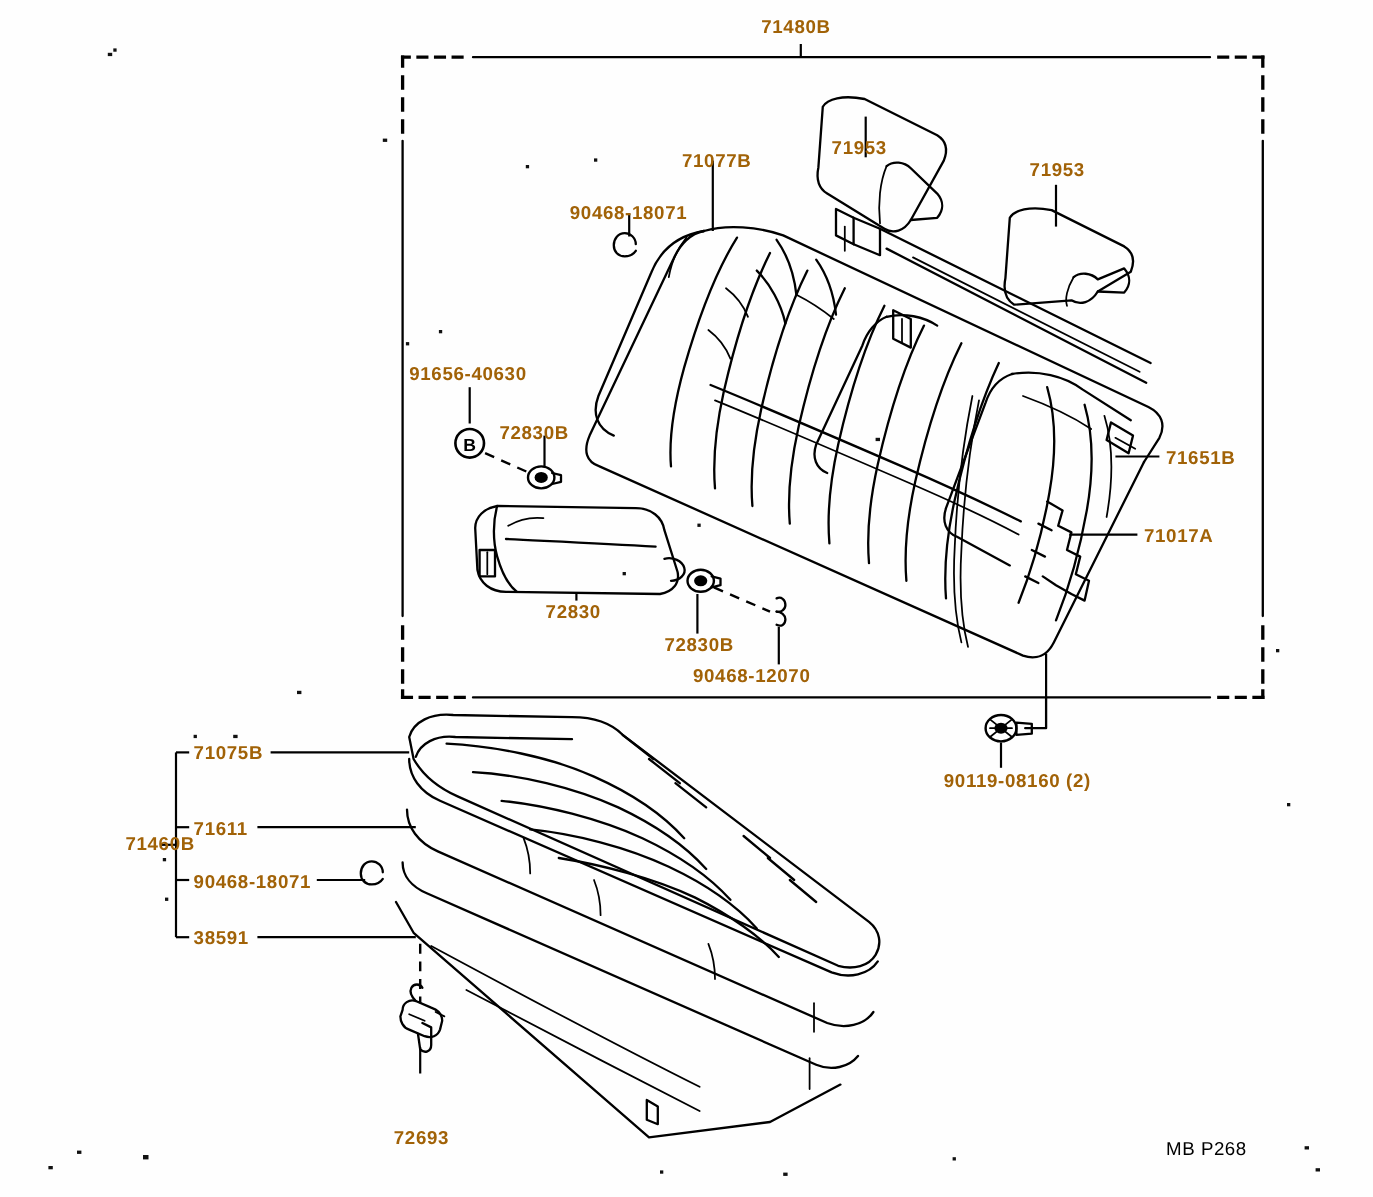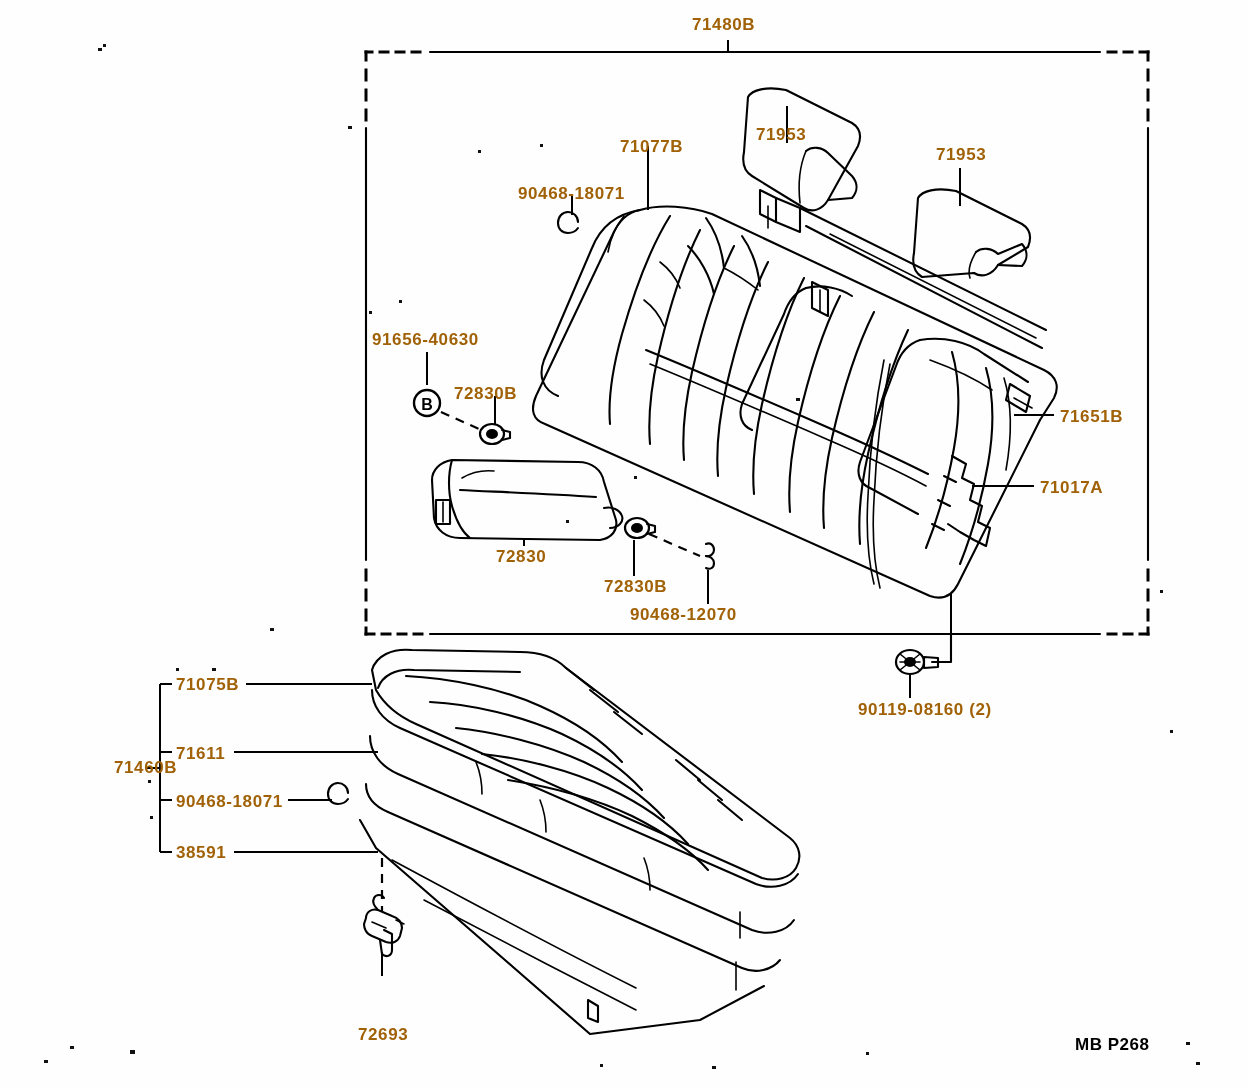--- a/index.html
+++ b/index.html
@@ -17,23 +17,22 @@
     font-weight:bold;
     font-size:17px;
     letter-spacing:0.6px;
     color:#a16207;
     white-space:nowrap;
     line-height:1;
   }
   .footer{
     position:absolute;
     font-family:"Liberation Sans","DejaVu Sans",sans-serif;
-    font-weight:bold;font-size:17px;letter-spacing:0.5px;color:#000;
+    font-weight:normal;font-size:17px;letter-spacing:0.5px;color:#000;
     white-space:nowrap;
-    margin-left:15px;
   }
 </style>
 </head>
 <body>
 
 <div id="stage">
 
   <svg id="art" viewBox="0 0 1248 1088">
     <defs>
       <style>

